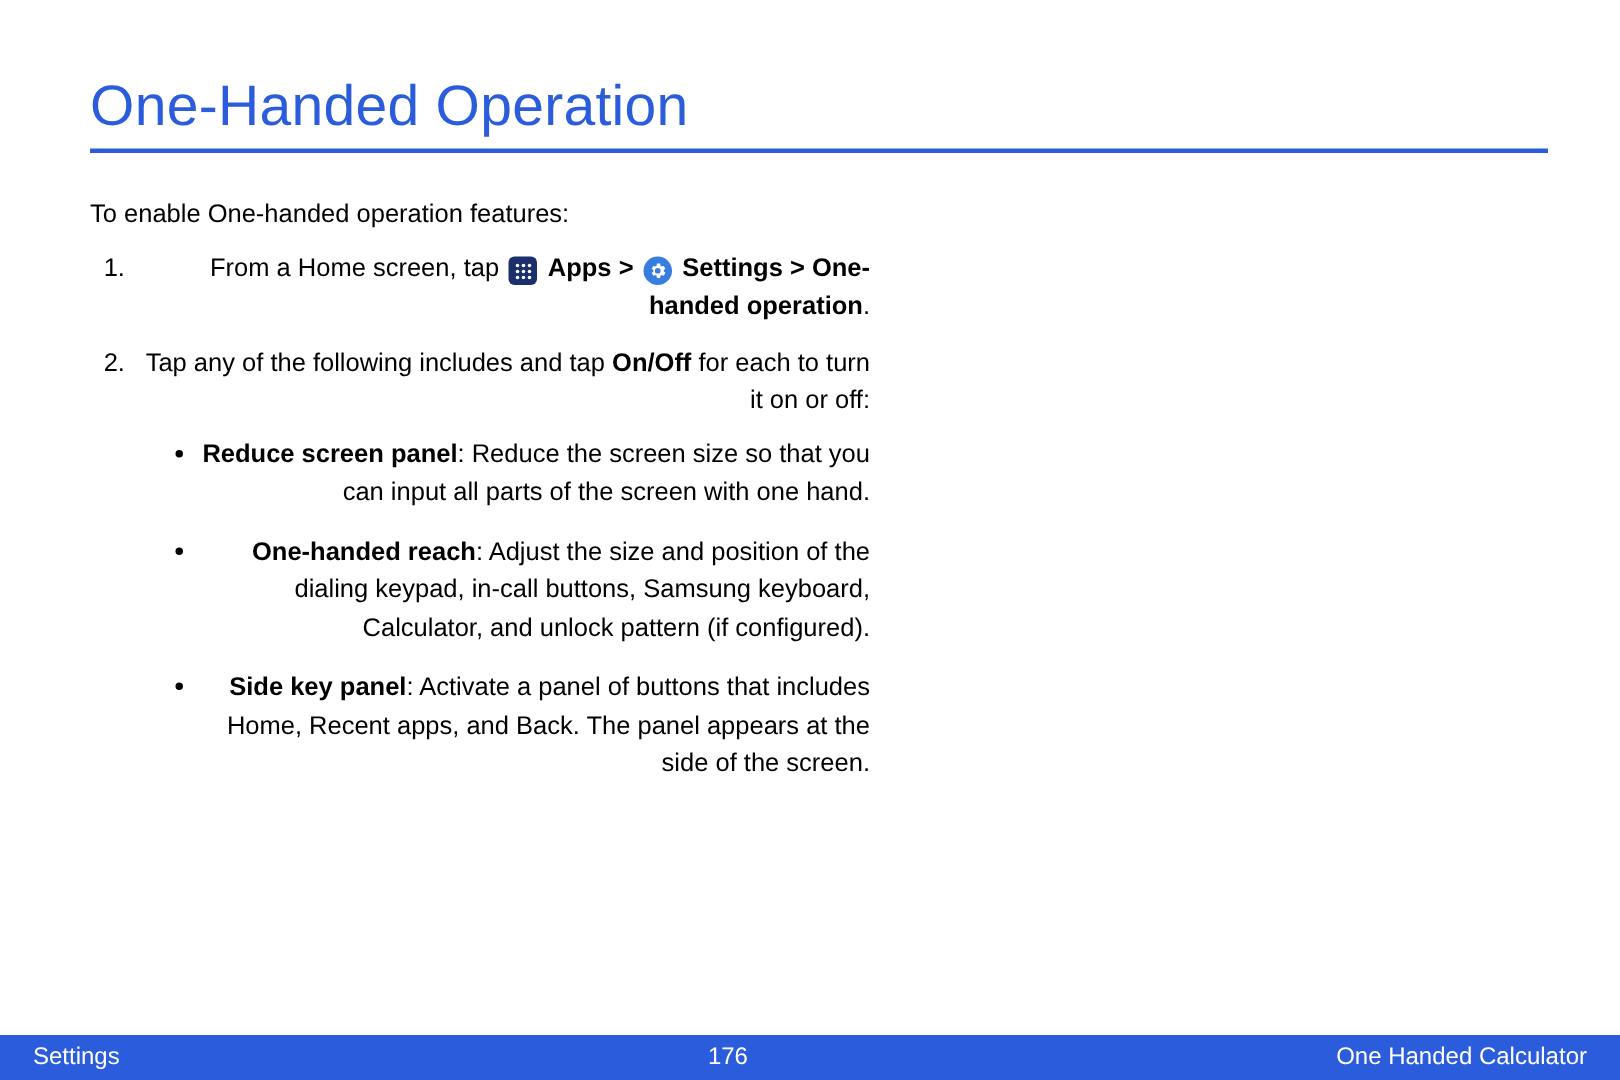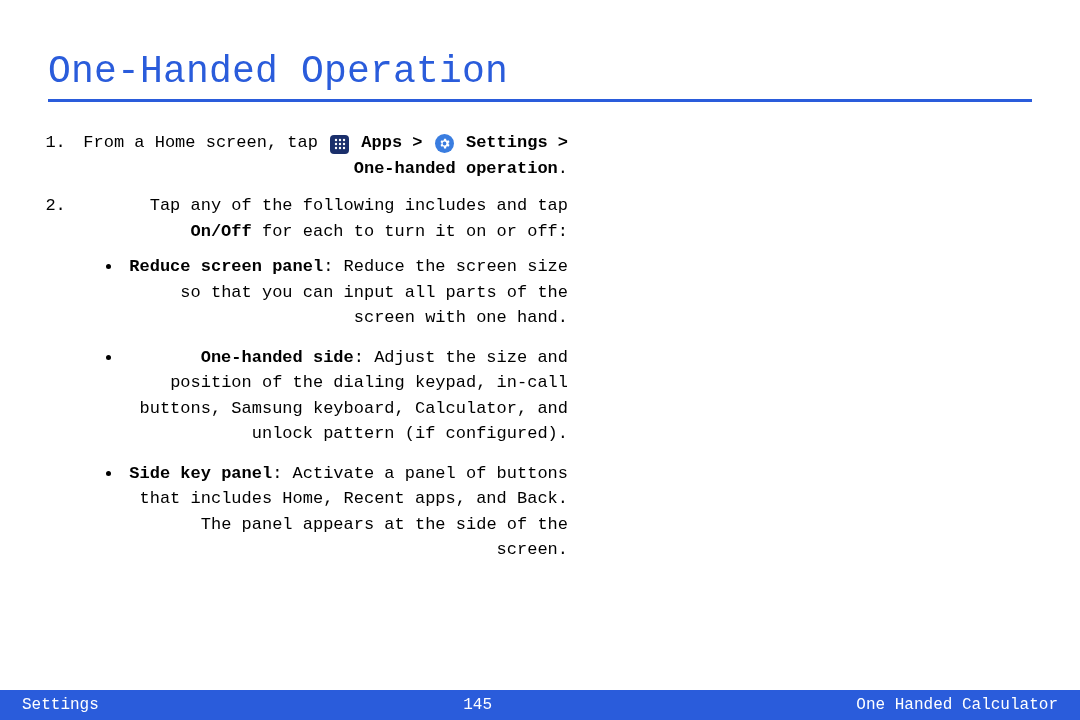--- a/index.html
+++ b/index.html
@@ -1,17 +1,17 @@
 <!DOCTYPE html>
 <html><head>
   <meta charset="utf-8">
   <style>
     * { margin: 0; padding: 0; box-sizing: border-box; }
     html, body { width: 1080px; height: 720px; font-family: Arial, Helvetica, sans-serif; background: #fff; color: #000; }
-    .page { position: relative; width: 1080px; height: 720px; padding: 50px 48px 0 48px; font-family: Liberation Mono, monospace; }
+    .page { position: relative; width: 1080px; height: 720px; padding: 50px 48px 0 60px; }
     .title { font-size: 38px; font-weight: 400; color: #2a5cdb; letter-spacing: 0.2px; margin-bottom: 6px; }
     .rule { height: 3px; background: #2a5cdb; width: 100%; margin-bottom: 28px; }
     .subtitle { font-size: 21px; font-style: italic; color: #2a5cdb; line-height: 1.45; max-width: 520px; margin-bottom: 36px; }
     .body { font-size: 17px; line-height: 1.5; max-width: 520px; }
     .intro { margin-bottom: 10px; }
     ol.steps { list-style: decimal; padding-left: 28px; text-align: right; }
     ol.steps > li { margin-bottom: 12px; padding-left: 4px; }
     ul.bullets { list-style: disc; padding-left: 42px; margin-top: 10px; }
     ul.bullets > li { margin-bottom: 14px; }
     .bold { font-weight: 700; }
@@ -23,20 +23,21 @@
     .footer { position: absolute; left: 0; right: 0; bottom: 0; height: 30px; background: #2a5cdb; color: #fff; display: flex; align-items: center; justify-content: space-between; padding: 0 22px; font-size: 16px; }
   </style>
 </head>
 <body>
 
 <div class="page">
   <h1 class="title">One-Handed Operation</h1>
   <div class="rule"></div>
 
   <div class="body">
+    <p class="intro">To enable One-handed operation features:</p>
 
     <ol class="steps">
       <li>
         <span>From a Home screen, tap </span>
         <span class="ico ico-apps">
           <svg viewBox="0 0 12 12">
               <g fill="#fff">
                 <circle cx="2" cy="2" r="1.2"></circle>
                 <circle cx="6" cy="2" r="1.2"></circle>
                 <circle cx="10" cy="2" r="1.2"></circle>
@@ -61,28 +62,28 @@
         <span class="bold">One-handed operation</span><span>.</span>
       </li>
       <li>
         <span>Tap any of the following includes and tap </span><span class="bold">On/Off</span><span> for each to turn it on or off:</span>
 
         <ul class="bullets">
           <li>
             <span class="bold">Reduce screen panel</span><span>: Reduce the screen size so that you can input all parts of the screen with one hand.</span>
           </li>
           <li>
-            <span class="bold">One-handed side</span><span>: Adjust the size and position of the dialing keypad, in-call buttons, Samsung keyboard, Calculator, and unlock pattern (if configured).</span>
+            <span class="bold">One-handed reach</span><span>: Adjust the size and position of the dialing keypad, in-call buttons, Samsung keyboard, Calculator, and unlock pattern (if configured).</span>
           </li>
           <li>
             <span class="bold">Side key panel</span><span>: Activate a panel of buttons that includes Home, Recent apps, and Back. The panel appears at the side of the screen.</span>
           </li>
         </ul>
       </li>
     </ol>
   </div>
 
   <div class="footer">
     <span>Settings</span>
-    <span>145</span>
+    <span>176</span>
     <span>One Handed Calculator</span>
   </div>
 </div>
 
 </body></html>

